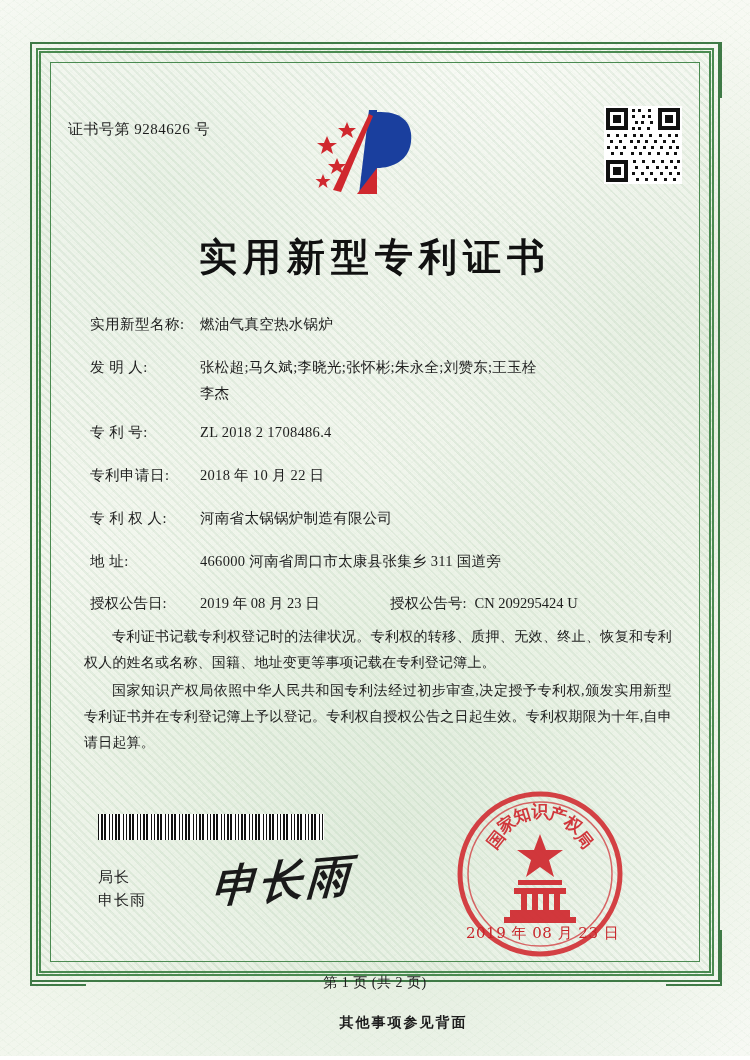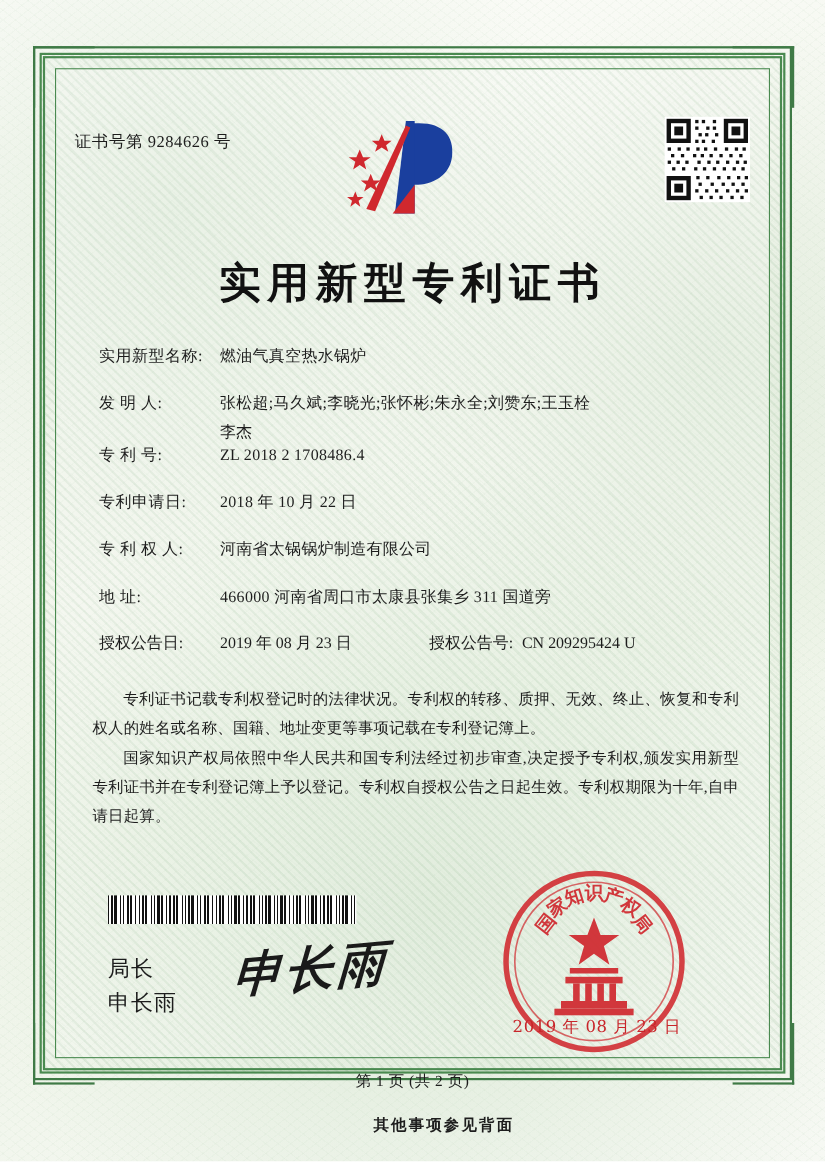--- a/index.html
+++ b/index.html
@@ -124,20 +124,21 @@
     white-space: nowrap;
     letter-spacing: 0.5px;
   }
   .field .val {
     flex: 1 1 auto;
     letter-spacing: 0.3px;
   }
   .val-cont {
     margin-left: 110px;
     margin-top: -17px;
+    margin-bottom: 18px;
     font-size: 14.5px;
   }
   .row-two {
     display: flex;
     margin-bottom: 16px;
     font-size: 14.5px;
     margin-top: 12px;
   }
   .row-two .c1 { width: 300px; display: flex; }
   .row-two .c2 { display: flex; }
@@ -167,21 +168,21 @@
     width: 226px; height: 26px;
     background: repeating-linear-gradient(90deg,
       #111 0 1px, #fff 1px 3px, #111 3px 5px, #fff 5px 6px,
       #111 6px 8px, #fff 8px 11px, #111 11px 12px, #fff 12px 14px);
   }
 
   
   .sig-label {
     position: absolute;
     left: 36px; top: 792px;
-    font-size: 20px;
+    font-size: 15px;
     line-height: 1.55;
     letter-spacing: 1px;
   }
   .sig-script {
     position: absolute;
     left: 150px; top: 778px;
     font-size: 44px;
     font-family: "DejaVu Serif", "Liberation Serif", serif;
     font-style: italic;
     font-weight: bold;

